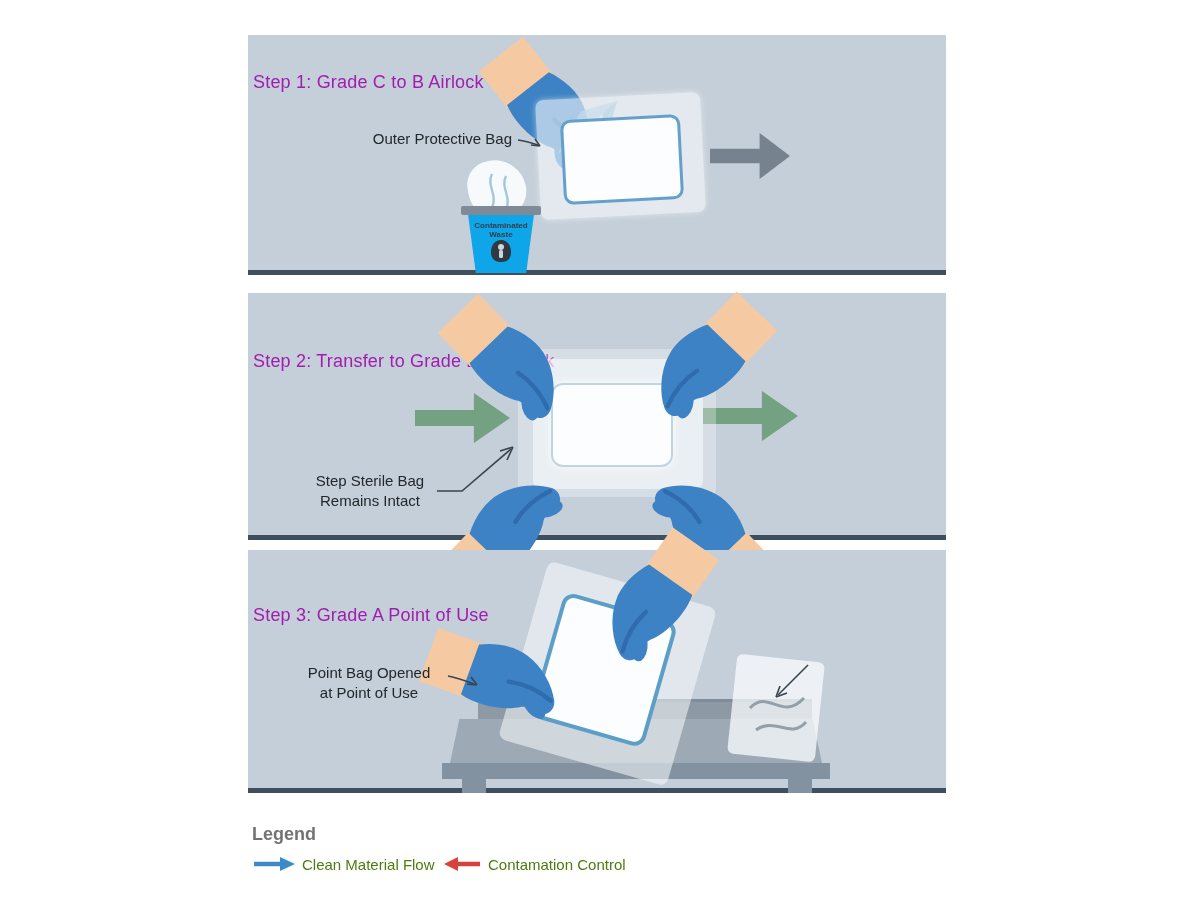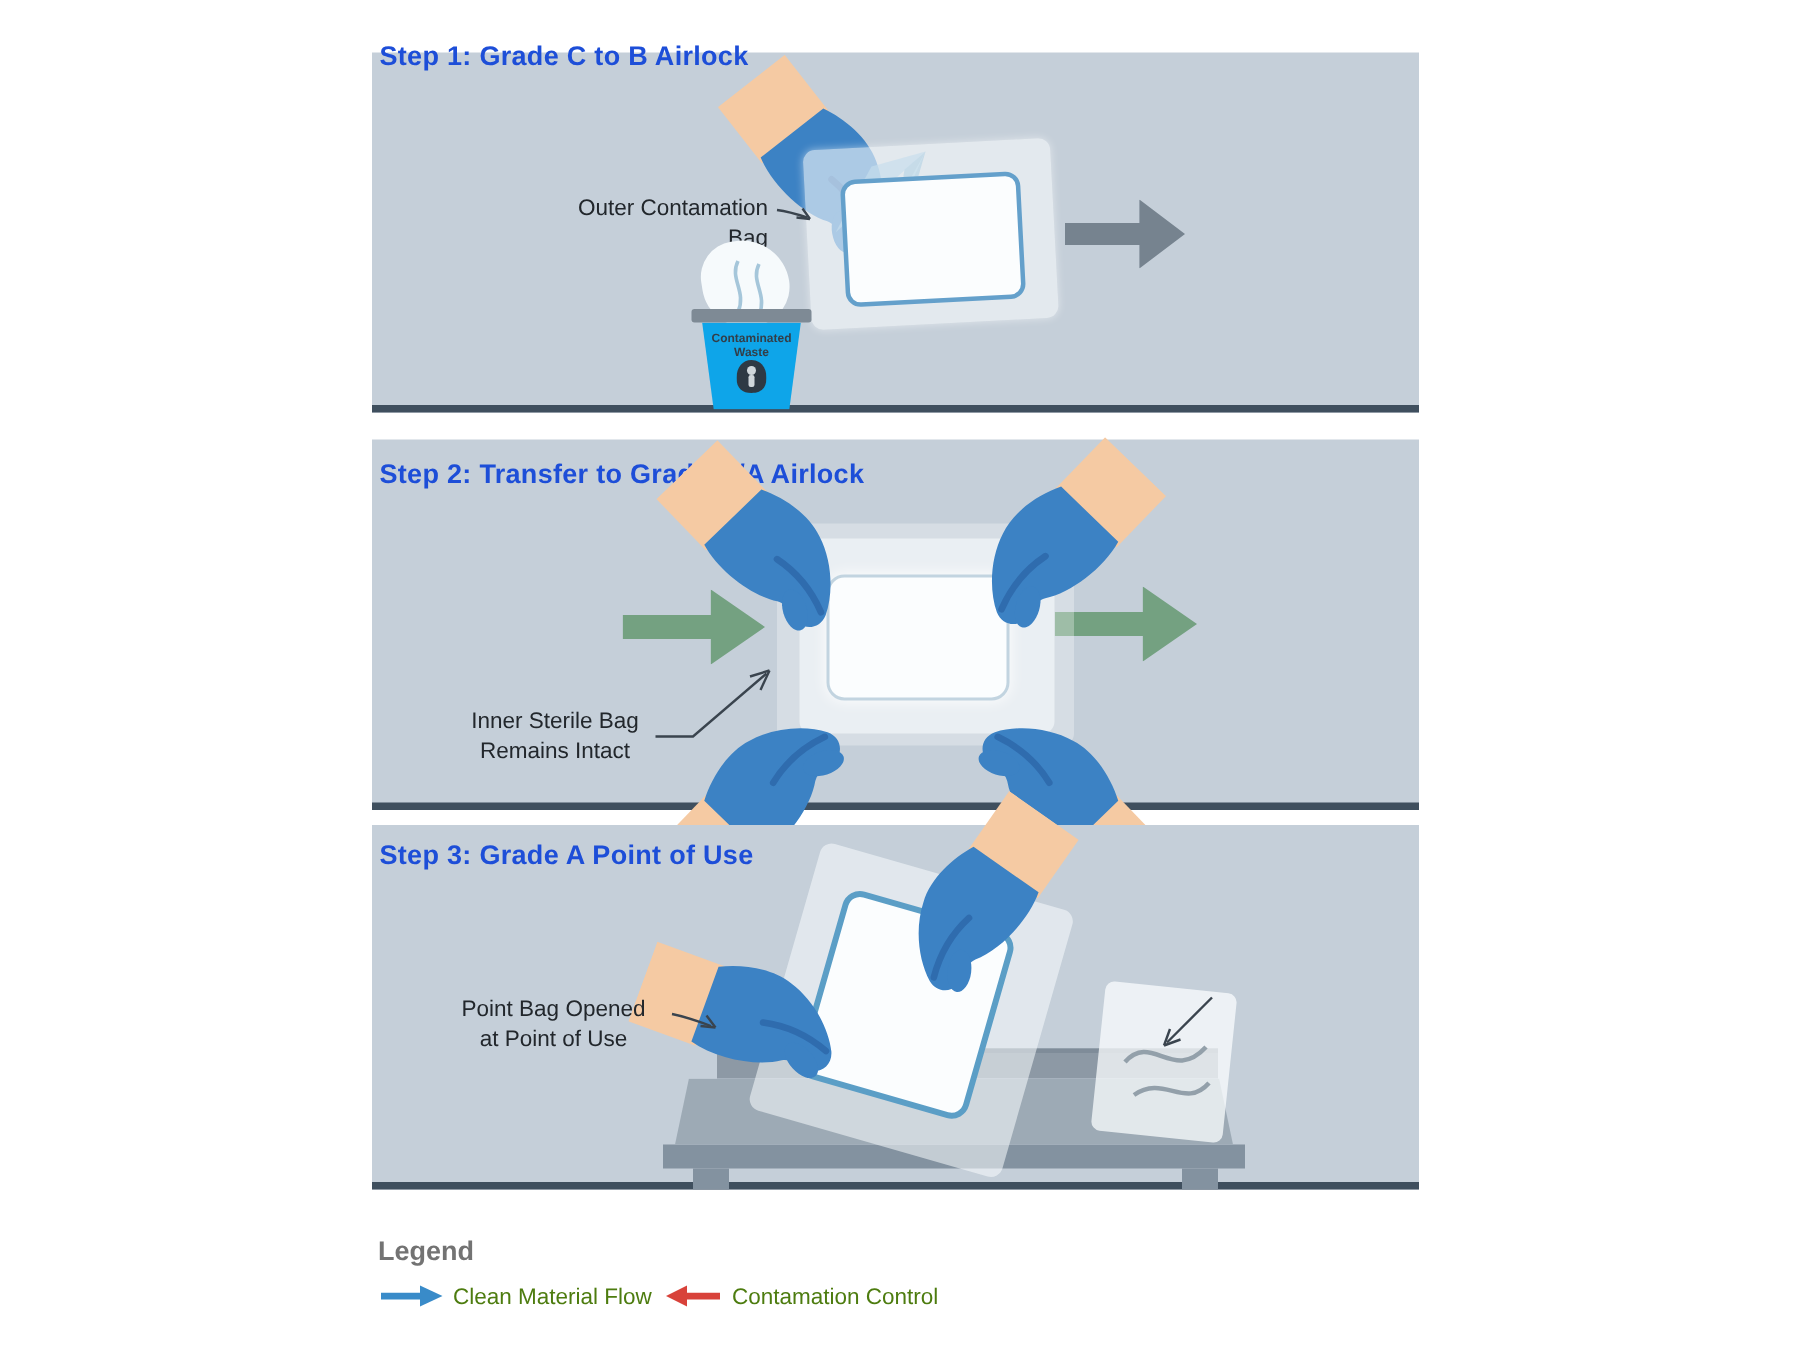--- a/index.html
+++ b/index.html
@@ -8,22 +8,22 @@
     font-family:"Liberation Sans", sans-serif;color:#1c2126;overflow:hidden;
   }
   .panel{
     position:absolute;left:248px;width:698px;background:#c5cfd9;
     border-bottom:5px solid #3f4f5e;box-sizing:border-box;
   }
   #panel1{top:35px;height:240px;}
   #panel2{top:293px;height:247px;}
   #panel3{top:550px;height:243px;}
   .panel-title{
-    position:absolute;left:5px;font-size:18px;font-weight:bold;color:#1d4ed8;
-    white-space:nowrap;letter-spacing:.2px;
+    position:absolute;left:5px;font-size:18px;font-weight:normal;color:#a21caf;
+    white-space:nowrap;letter-spacing:.2px;margin-top:45px;
   }
   .ann-label{
     position:absolute;font-size:15px;color:#22272c;line-height:1.32;
   }
   .multiline{white-space:pre-line;}
   .center{text-align:center;}
   .right{text-align:right;}
   .block-arrow{
     position:absolute;
     clip-path:polygon(0 34%,62% 34%,62% 0,100% 50%,62% 100%,62% 66%,0 66%);
@@ -69,21 +69,21 @@
   <div class="bag" style="left:290px;top:61px;width:165px;height:120px;transform:rotate(-3deg);
        background:rgba(246,250,252,0.6);box-shadow:0 0 6px rgba(255,255,255,0.5);"></div>
   <svg class="thin-arrow" style="left:297px;top:60px;width:120px;height:110px;" viewBox="0 0 120 110">
     <polygon points="72,6 46,96 58,18" fill="rgba(185,212,230,0.7)"></polygon>
     <polygon points="72,6 12,60 36,16" fill="rgba(198,221,236,0.65)"></polygon>
     <polygon points="72,6 30,100 52,42" fill="rgba(210,229,240,0.55)"></polygon>
   </svg>
   <div class="inner-pack" style="left:314px;top:82px;width:120px;height:85px;
        border:3px solid #64a0cb;border-radius:10px;transform:rotate(-3deg);"></div>
 
-  <div class="ann-label right" style="left:114px;top:94px;width:150px;">Outer Contamation Bag</div>
+  <div class="ann-label right" style="left:114px;top:94px;width:150px;">Outer Protective Bag</div>
   <svg class="thin-arrow" style="left:268px;top:99px;width:28px;height:18px;" viewBox="0 0 28 18">
     <path d="M2,6 C10,7 16,9 22,11" stroke="#3a444e" stroke-width="1.6" fill="none"></path>
     <path d="M24,12 L15,11 M24,12 L19,5" stroke="#3a444e" stroke-width="1.6" fill="none"></path>
   </svg>
 
   <div class="block-arrow" style="left:462px;top:98px;width:80px;height:46px;background:#76838f;"></div>
 
   <div style="position:absolute;left:220px;top:125px;width:58px;height:58px;background:#f6fafc;
        border-radius:45% 60% 50% 55%;transform:rotate(-9deg);"></div>
   <svg class="thin-arrow" style="left:228px;top:133px;width:46px;height:46px;" viewBox="0 0 46 46">
@@ -126,21 +126,21 @@
       </svg></div>
   <div class="hand" style="left:207px;top:162px;width:110px;height:150px;transform:rotate(-136deg);">
     <svg viewBox="0 0 120 170">
         <use href="#hand-shape"></use>
       </svg></div>
   <div class="hand" style="left:402px;top:162px;width:110px;height:150px;transform:scaleX(-1) rotate(-136deg);">
     <svg viewBox="0 0 120 170">
         <use href="#hand-shape"></use>
       </svg></div>
 
-  <div class="ann-label multiline center" style="left:57px;top:178px;width:130px;">Inner Sterile Bag
+  <div class="ann-label multiline center" style="left:57px;top:178px;width:130px;">Step Sterile Bag
 Remains Intact</div>
   <svg class="thin-arrow" style="left:189px;top:150px;width:80px;height:52px;" viewBox="0 0 80 52">
     <path d="M0,48 L25,48 L74,6" stroke="#3a444e" stroke-width="1.6" fill="none"></path>
     <path d="M76,4 L63,8 M76,4 L70,17" stroke="#3a444e" stroke-width="1.6" fill="none"></path>
   </svg>
 </div>
 
 <div class="panel" id="panel3">
   <div class="panel-title" style="top:10px;">Step 3: Grade A Point of Use</div>
 

